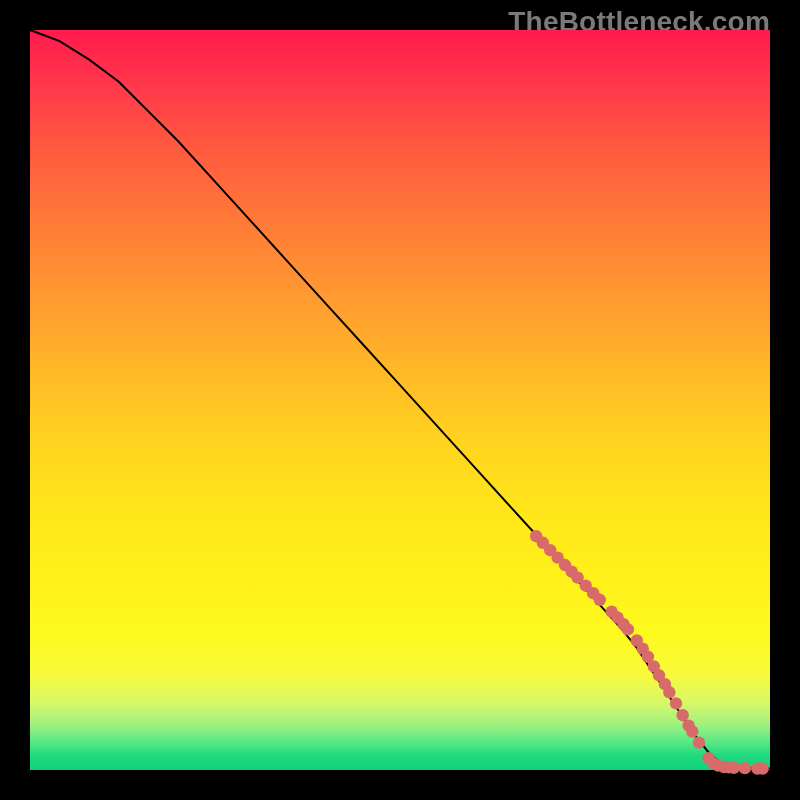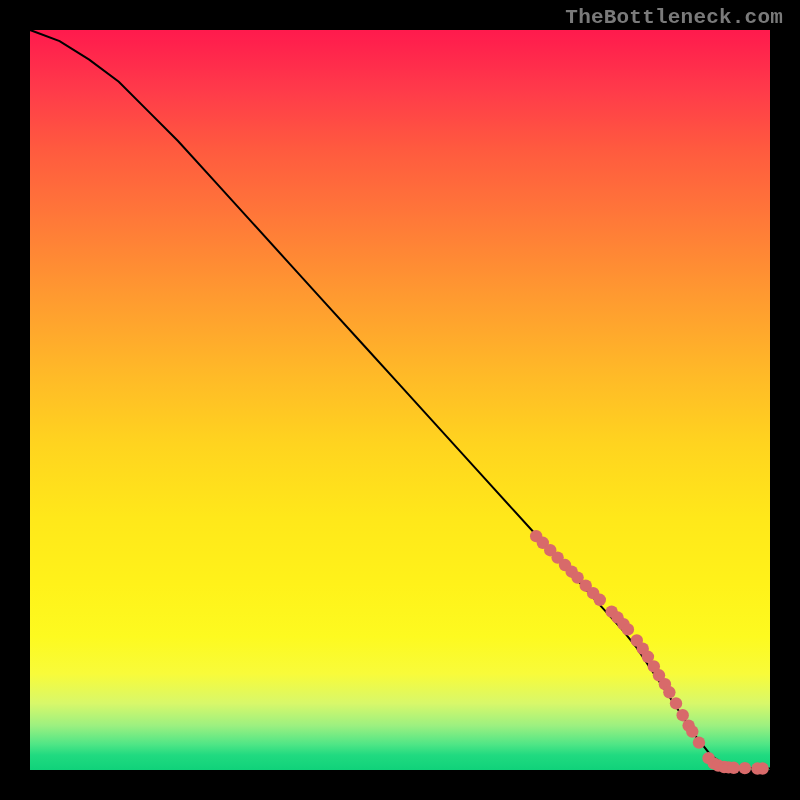--- a/index.html
+++ b/index.html
@@ -35,24 +35,24 @@
       #fdfa20 82%,
       #f8fb3a 87%,
       #d8f86a 91%,
       #9cf080 94%,
       #50e686 96.5%,
       #20da80 98%,
       #10d27a 100%);
   }
   .watermark {
     position: absolute;
-    right: 17px;
+    right: 30px;
     top: 6px;
-    font-family: Liberation Mono, monospace;
-    font-size: 21px;
+    font-family: Liberation Sans, sans-serif;
+    font-size: 28px;
     font-weight: 600;
     color: #7a7a7a;
     letter-spacing: 0.2px;
   }
   svg.overlay {
     position: absolute;
     left: 0;
     top: 0;
     width: 740px;
     height: 740px;

